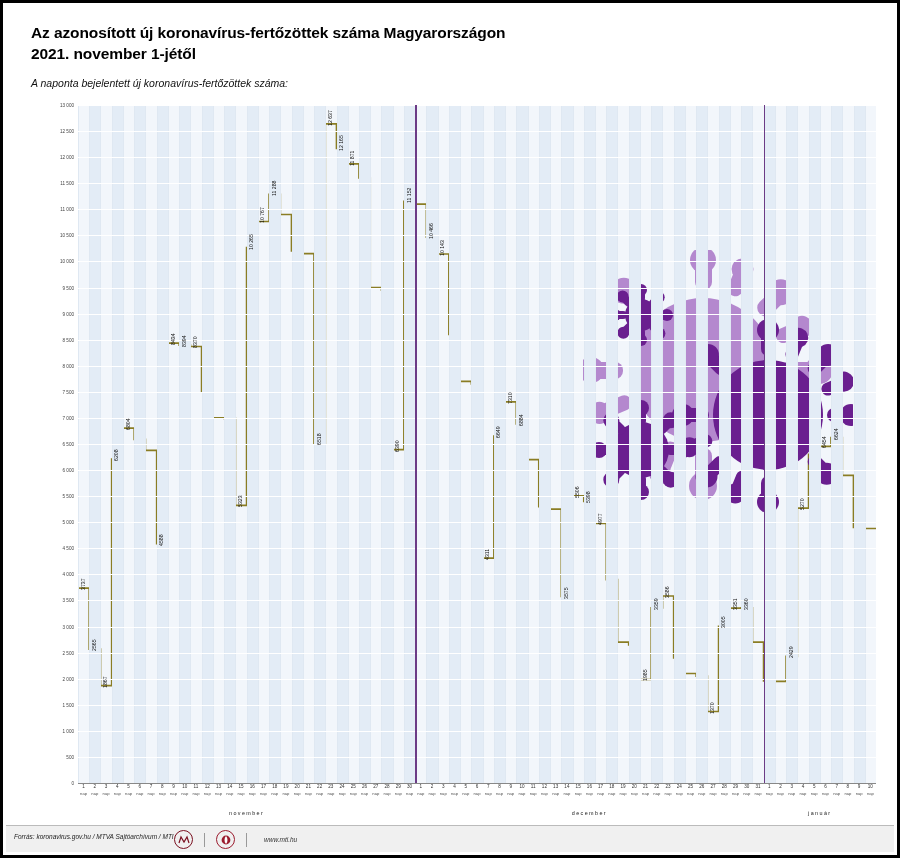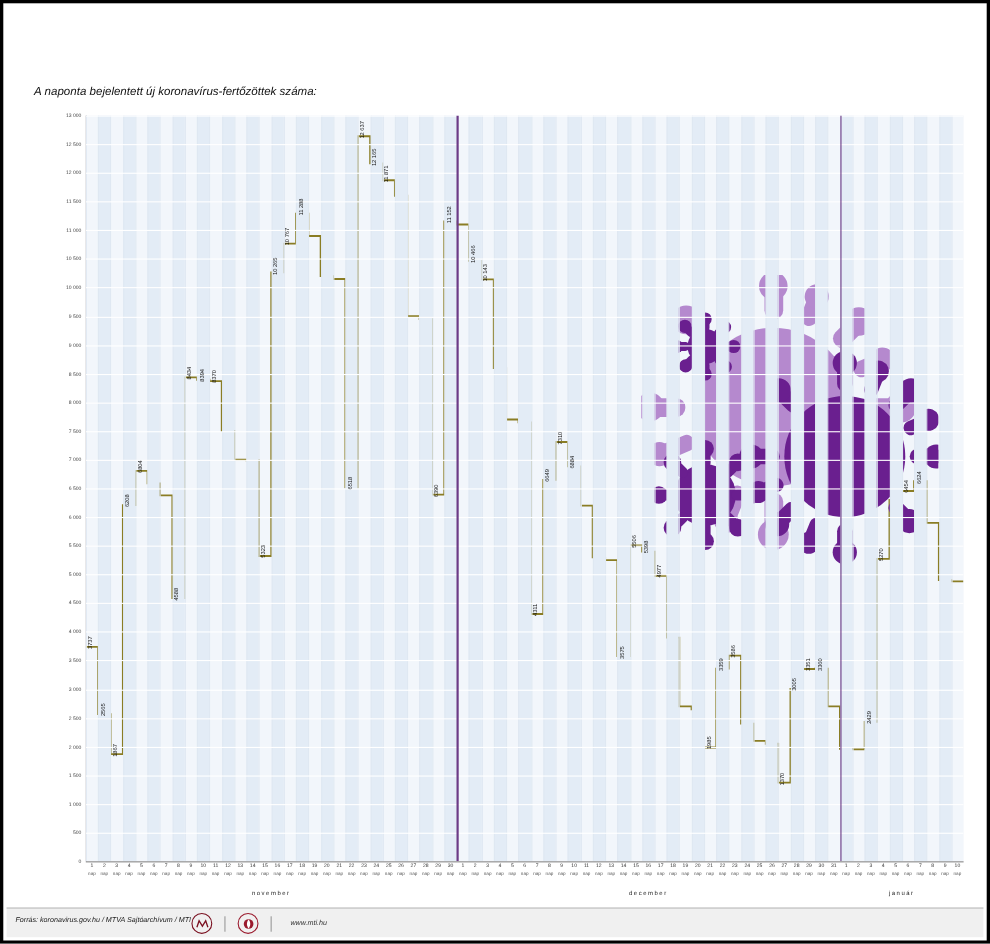--- a/index.html
+++ b/index.html
@@ -31,20 +31,24 @@
   .lg{width:17px;height:17px;border-radius:50%;border:1.4px solid #7a1020;display:flex;align-items:center;justify-content:center;}
   .lg.red{border-color:#9b1b2e;}
   .lgbar{width:1px;height:14px;background:#999;margin:0 4px;}
   #mtiurl{font-size:6.5px;font-style:italic;color:#333;margin-left:6px;}
 </style>
 </head>
 <body>
 
 <div id="frame">
 
+  <div id="title">
+      <div>Az azonosított új koronavírus-fertőzöttek száma Magyarországon</div>
+      <div>2021. november 1-jétől</div>
+    </div>
   <div id="subtitle">A naponta bejelentett új koronavírus-fertőzöttek száma:</div>
 
   <div id="plotwrap">
     <div id="yaxis">
         <div class="ylab" style="top: 678px;">0</div>
         <div class="ylab" style="top: 651.923px;">500</div>
         <div class="ylab" style="top: 625.846px;">1 000</div>
         <div class="ylab" style="top: 599.769px;">1 500</div>
         <div class="ylab" style="top: 573.692px;">2 000</div>
         <div class="ylab" style="top: 547.615px;">2 500</div>

